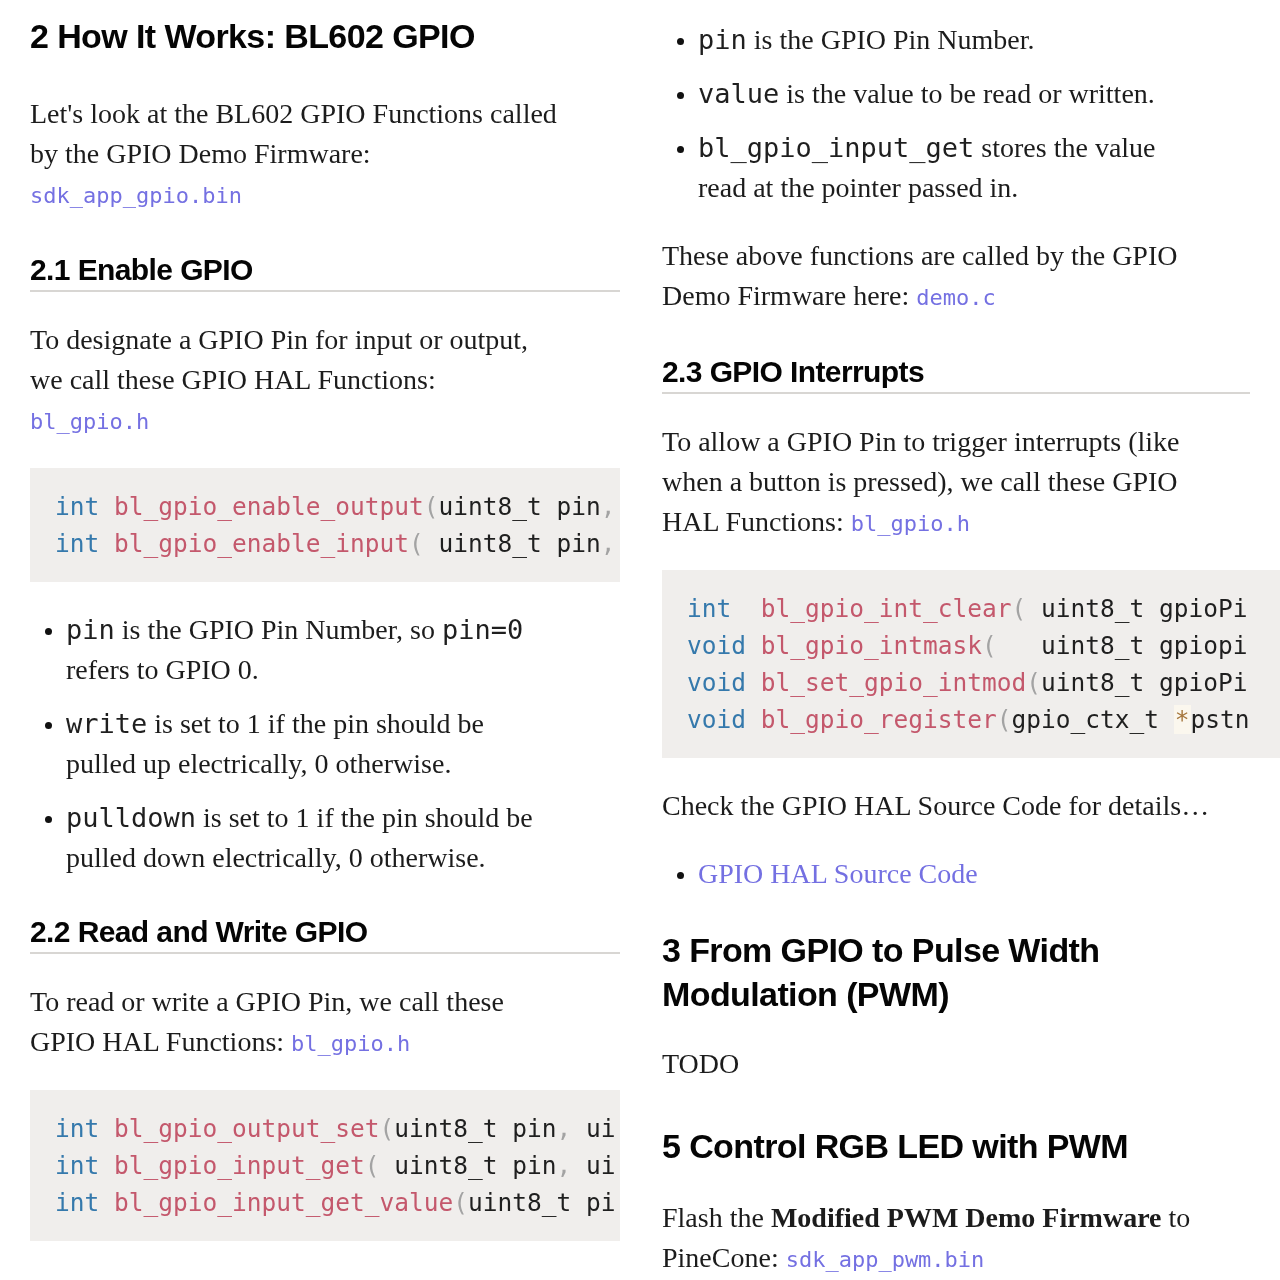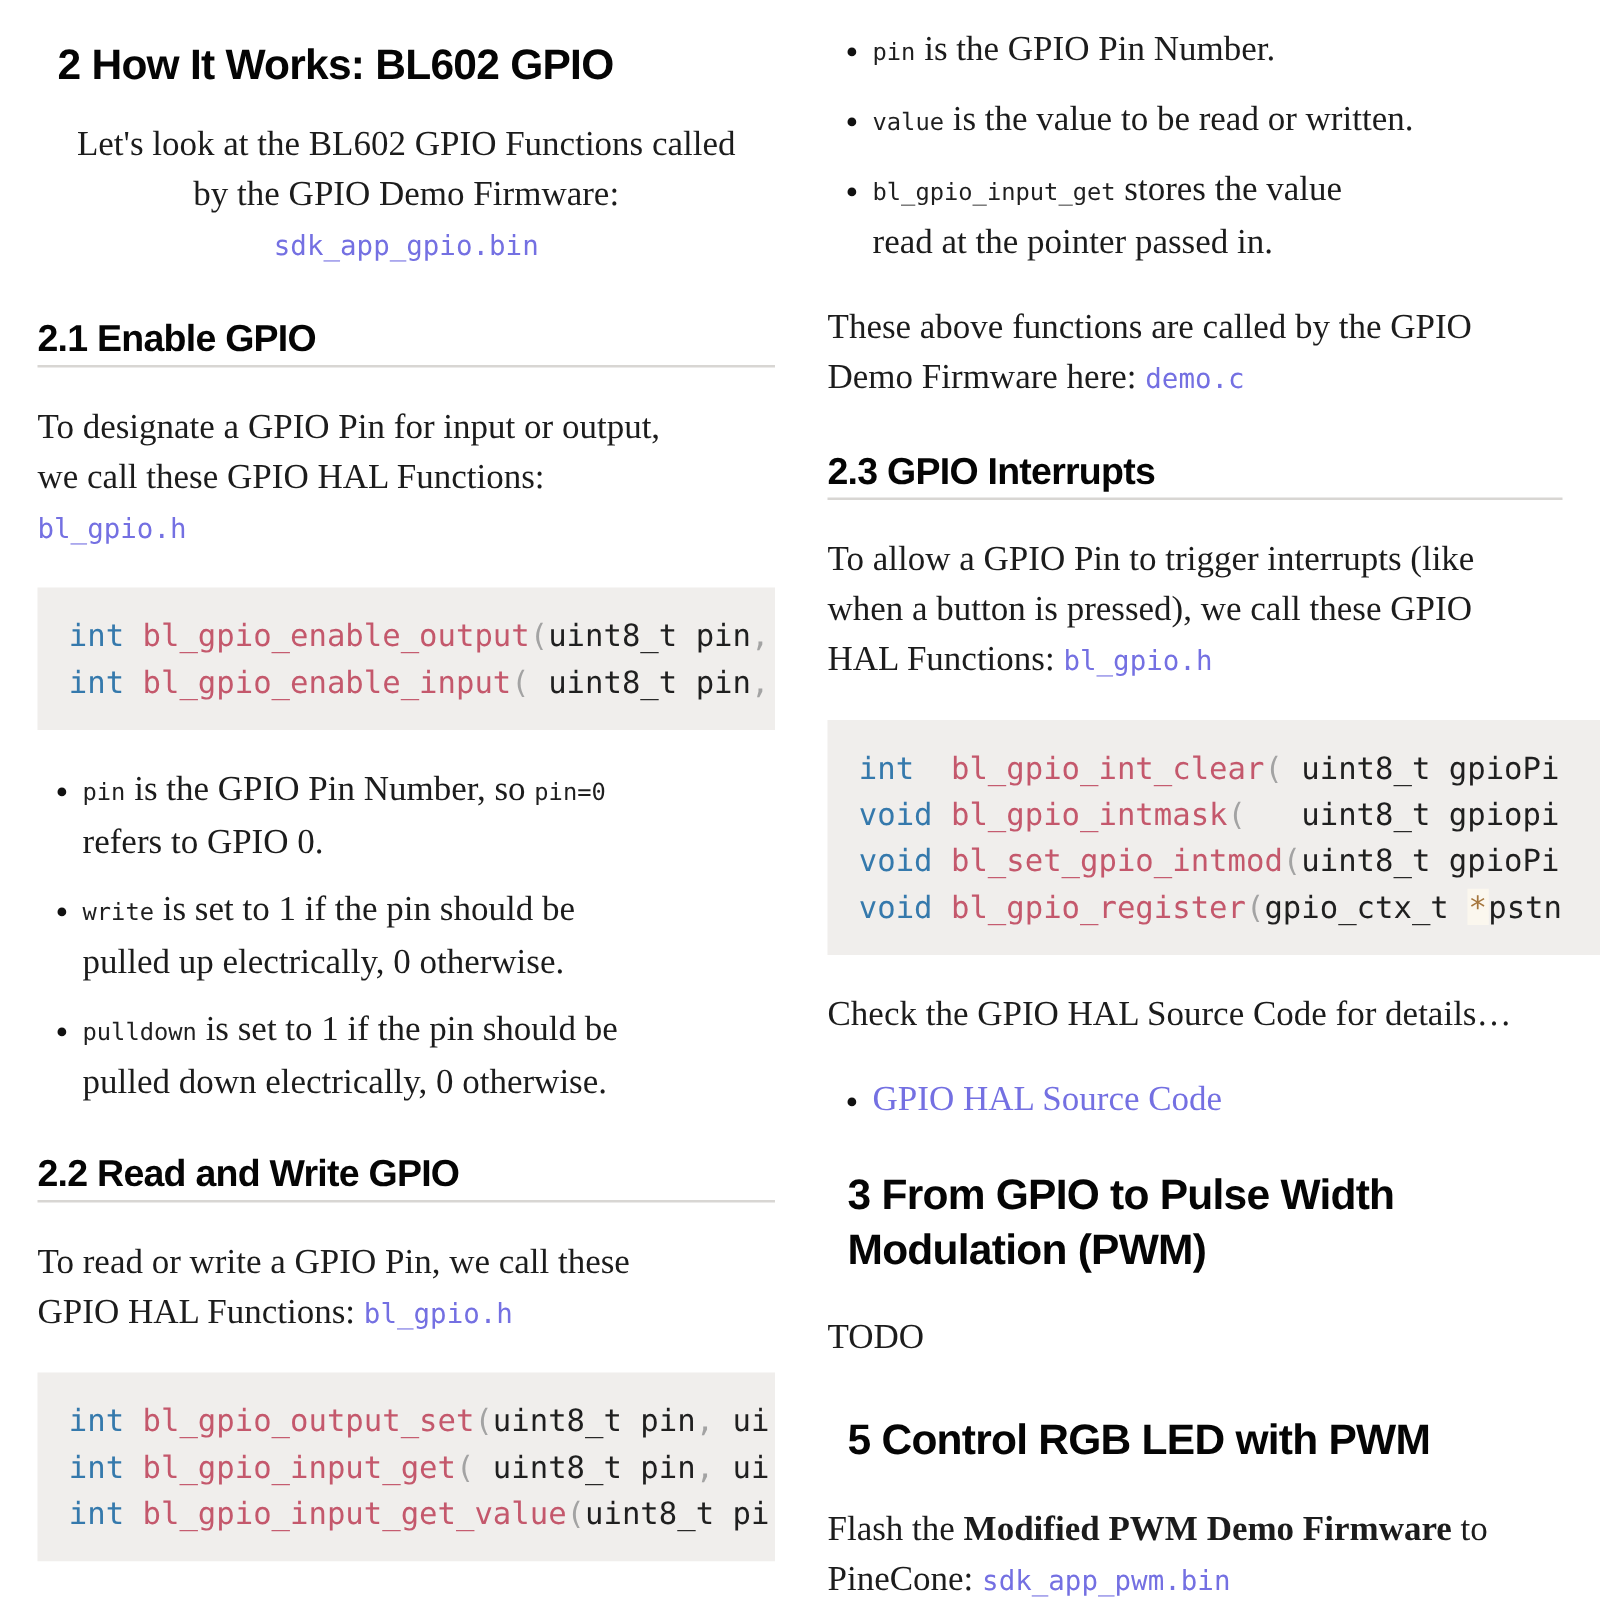--- a/index.html
+++ b/index.html
@@ -10,44 +10,44 @@
   }
   *{box-sizing:border-box;}
   html,body{margin:0;padding:0;}
   body{
     width:1280px;height:1280px;overflow:hidden;background:var(--background);
     color:var(--text);font-family:"Liberation Serif",serif;font-size:28px;line-height:40px;
   }
   .page{display:grid;grid-template-columns:590px 618px;column-gap:42px;padding:14px 0 0 30px;}
   .col{min-width:0;}
   h1,h2{font-family:"Liberation Sans",sans-serif;font-weight:700;color:var(--heading);letter-spacing:-0.6px;}
-  h1{font-size:34px;line-height:44px;margin:16px;}
+  h1{font-size:34px;line-height:44px;margin:0;}
   h2{font-size:30px;line-height:36px;margin:36px 0 0;padding-bottom:2px;border-bottom:2px solid var(--rule);}
   .body{margin:28px 0 0;}
-  .mt-intro{margin-top:22px;text-align:center;}
+  .mt-intro{margin-top:36px;}
   .mt-sec3{margin-top:34px;}
   .mt-sec4{margin-top:40px;}
   .mt-flash{margin-top:30px;}
   .col-right h2,.col-right .body,.col-right ul.bullets{width:588px;}
   pre.code{
     margin:26px 0 0;background:var(--code_bg);
     font-family:"DejaVu Sans Mono",monospace;font-size:24.5px;line-height:37px;
     padding:20px 0 20px 25px;white-space:pre;overflow:hidden;width:100%;
   }
   .tok-kw{color:var(--code_keyword);}
   .tok-fn{color:var(--code_function);}
   .tok-p{color:var(--code_punct);}
   .tok-pl{color:var(--code_plain);text-align:center;}
   .tok-ptr{color:var(--code_pointer);background:var(--code_pointer_bg);padding:0 1px;}
   ul.bullets{margin:28px 0 0;padding-left:36px;padding-right:10px;list-style:disc outside;}
   ul.bullets.first{margin-top:6px;}
   ul.bullets li{margin:0 0 14px;line-height:40px;}
   ul.bullets li:last-child{margin-bottom:0;}
   ul.bullets li::marker{color:#111;font-size:24px;}
-  .inline-code{font-family:"DejaVu Sans Mono",monospace;font-size:19px;color:var(--code_plain);}
+  .inline-code{font-family:"DejaVu Sans Mono",monospace;font-size:27px;color:var(--code_plain);}
   a.code-link{font-family:"DejaVu Sans Mono",monospace;font-size:22px;color:var(--link);text-decoration:none;}
   a.text-link{color:var(--link);text-decoration:none;}
   strong{font-weight:bold;}
 </style>
 </head>
 <body>
 
 <div class="page">
 
   <div class="col col-left">

